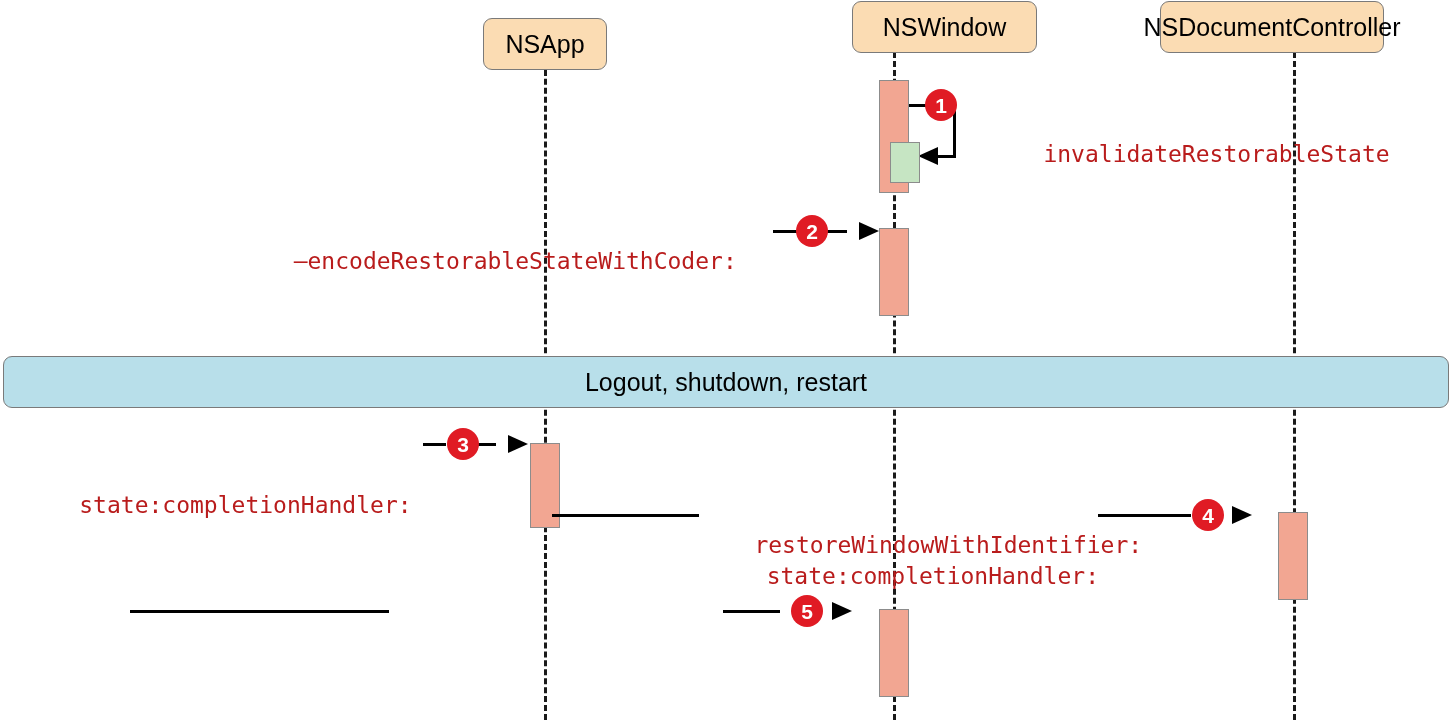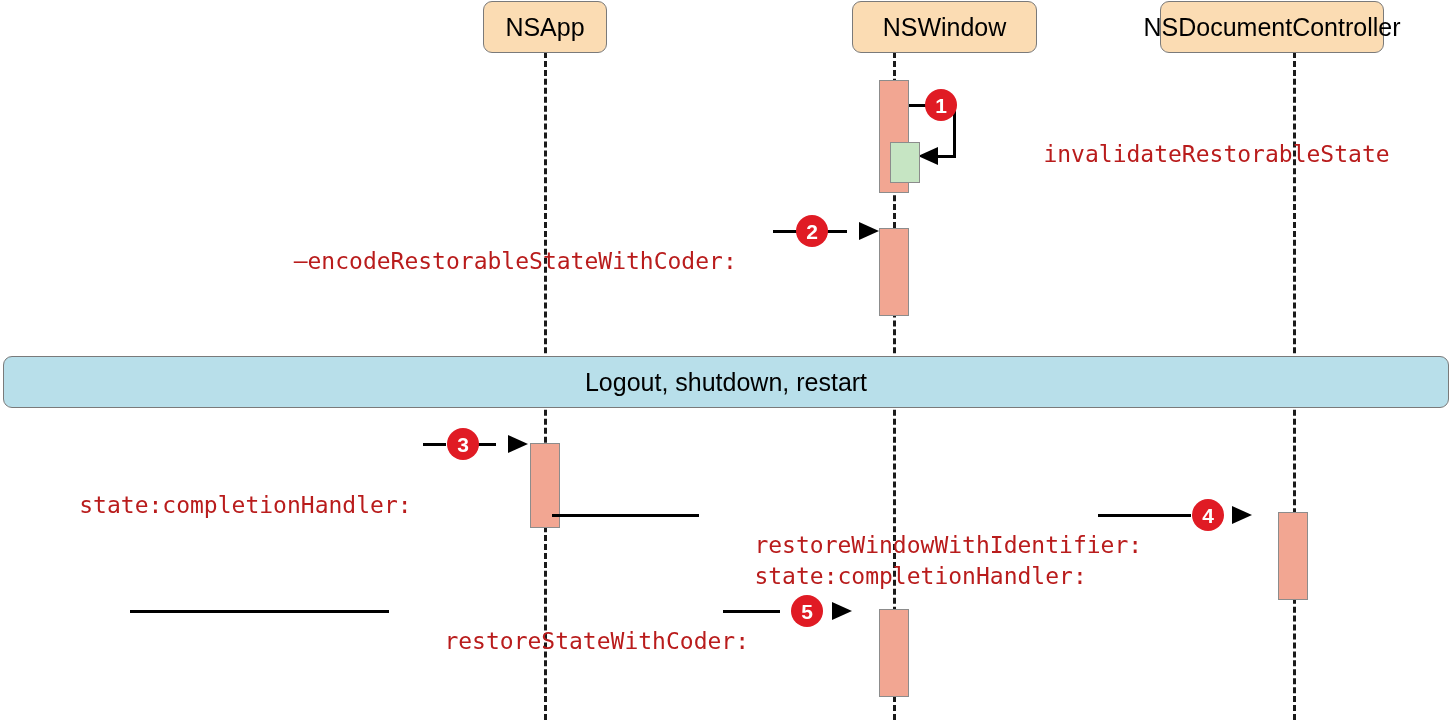--- a/index.html
+++ b/index.html
@@ -85,21 +85,21 @@
 
   
   .msg-label {
     position: absolute;
     font-family: "DejaVu Sans Mono", monospace;
     font-size: 23px;
     color: #b91c1c;
     white-space: pre;
     line-height: 31px;
   }
-  .msg-label.center { text-align: left; }
+  .msg-label.center { text-align: right; }
   .msg-label.right  { text-align: center; }
 
   
   .badge {
     position: absolute;
     width: 32px;
     height: 32px;
     border-radius: 50%;
     background: #E01B24;
     color: #ffffff;
@@ -131,21 +131,21 @@
 </style>
 </head>
 <body>
 
 <div id="diagram">
 
   <div class="lifeline" style="left:544px; top:52px; height:668px;"></div>
   <div class="lifeline" style="left:893px; top:52px; height:668px;"></div>
   <div class="lifeline" style="left:1293px; top:52px; height:668px;"></div>
 
-  <div class="participant" style="left:483px; top:1px; width:124px;">
+  <div class="participant" style="left:483px; top:18px; width:124px;">
     <span>NSApp</span>
   </div>
   <div class="participant" style="left:852px; top:1px; width:185px;">
     <span>NSWindow</span>
   </div>
   <div class="participant" style="left:1160px; top:1px; width:224px;">
     <span>NSDocumentController</span>
   </div>
 
   <div class="activation" style="left:879px; top:80px; width:30px; height:113px;"></div>
@@ -217,17 +217,14 @@
   <div class="activation" style="left:879px; top:609px; width:30px; height:88px;"></div>
 
   <div class="msg-line" style="left:130px; top:610px; width:259px;"></div>
   <div class="msg-line" style="left:723px; top:610px; width:57px;"></div>
   <div class="arrowhead-right" style="left:832px; top:602px;"></div>
 
   <div class="badge" style="left:791px; top:595px;">
     <span>5</span>
   </div>
 
-  <div class="msg-label center" style="left:389px; top:595px; width:334px;">
-    <span>restoreStateWithCoder:</span>
-  </div>
 
 </div>
 
 </body></html>

